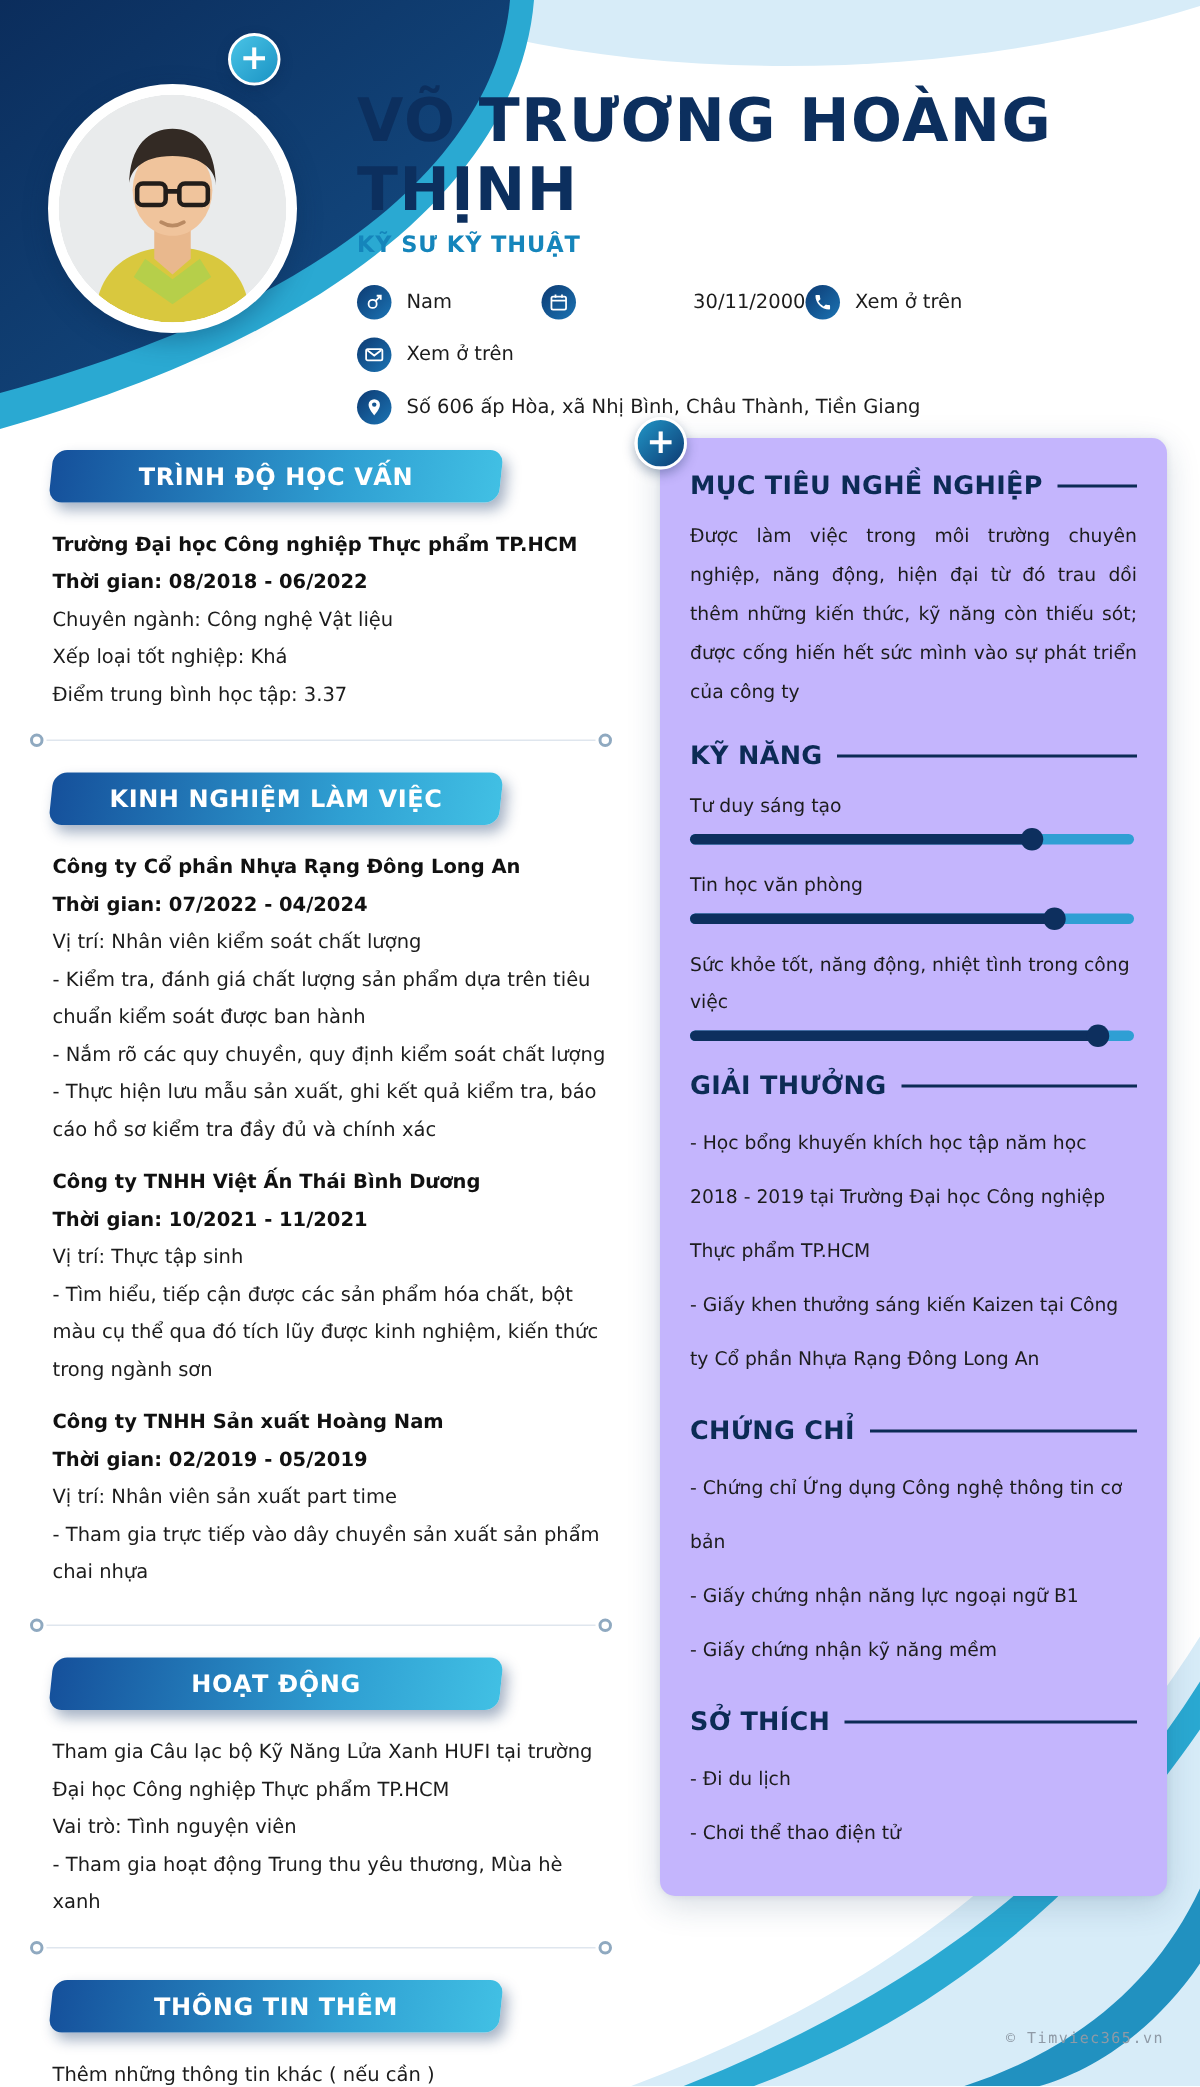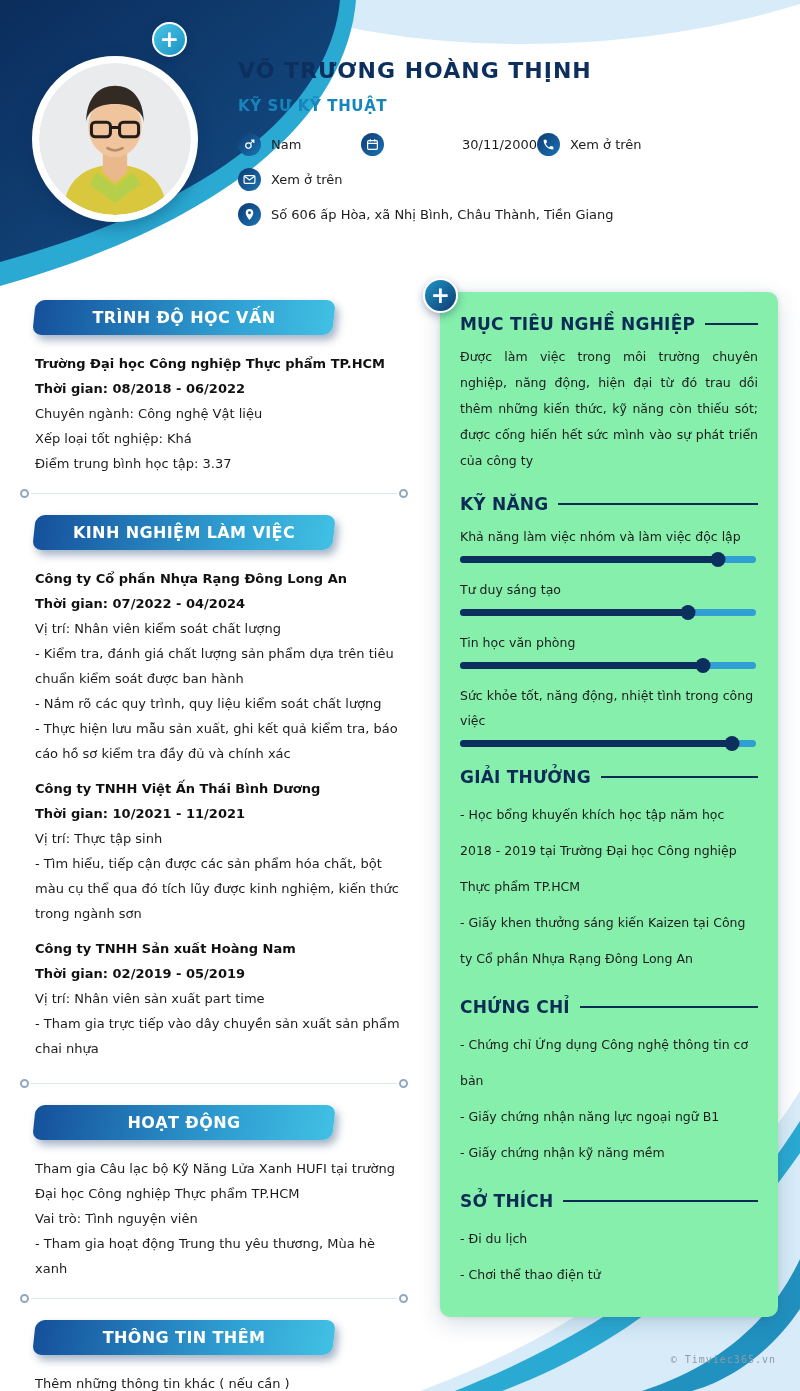--- a/index.html
+++ b/index.html
@@ -38,22 +38,22 @@
     color: #fff; font-size: 23px; font-weight: bold; line-height: 1;
     z-index: 4; cursor: pointer;
     box-shadow: 0 3px 8px rgba(10,40,80,.35);
     border: 2px solid #ffffff;
   }
   .plus-top { left: 152px; top: 22px; background: linear-gradient(135deg,#4ac4e6,#1a93c4); }
   .plus-card { left: 423px; top: 278px; background: linear-gradient(135deg,#2196c7,#0d3a72); z-index: 5; }
 
   
   .header-block { position: absolute; left: 238px; top: 58px; width: 540px; z-index: 3; }
-  .name { font-size: 22px; font-weight: 800; color: #0c2f5e; letter-spacing: 1px; }
-  .job-title { margin-top: 14px; font-size: 15px; font-weight: 700; color: #1585bb; letter-spacing: .6px; }
+  .name { font-size: 40px; font-weight: 800; color: #0c2f5e; letter-spacing: 1px; }
+  .job-title { margin-top: 4px; font-size: 15px; font-weight: 700; color: #1585bb; letter-spacing: .6px; }
 
   .contact { margin-top: 18px; font-size: 13px; color: #1c1c1c; }
   .contact-row { display: flex; align-items: center; margin-bottom: 12px; }
   .contact-item { display: flex; align-items: center; }
   .contact-item .label { white-space: nowrap; }
   .c-gender { width: 123px; }
   .c-dob { width: 176px; justify-content: space-between; }
   .cicon {
     flex: none; width: 23px; height: 23px; border-radius: 50%;
     background: linear-gradient(135deg,#0d3a72,#1b74b4);
@@ -87,21 +87,21 @@
   .divider { display: flex; align-items: center; margin: 13px 0 17px 0; }
   .divider .dot {
     flex: none; width: 9px; height: 9px; border-radius: 50%;
     border: 2px solid #8fa9c0; background: #fff;
   }
   .divider .line { flex: 1; border-top: 1px solid #dfe6ee; margin: 0 2px; }
 
   
   .card {
     position: absolute; left: 440px; top: 292px; width: 338px; min-height: 852px;
-    background: #86efac; border-radius: 10px;
+    background: #c4b5fd; border-radius: 10px;
     box-shadow: 0 6px 22px rgba(30,60,100,.18), 0 0 5px rgba(30,60,100,.10);
     padding: 22px 20px 24px 20px;
     z-index: 3;
     font-size: 12.5px; color: #1c1c1c;
   }
   .card-heading {
     display: flex; align-items: center;
     font-size: 17px; font-weight: 700; color: #0c2b55;
     margin: 20px 0 10px 0; letter-spacing: .2px;
   }
@@ -256,21 +256,21 @@
     <div class="section">
       <div class="section-pill">
         <span>KINH NGHIỆM LÀM VIỆC</span>
       </div>
       <div class="section-body">
         <div class="job">
           <p class="b">Công ty Cổ phần Nhựa Rạng Đông Long An</p>
           <p class="b">Thời gian: 07/2022 - 04/2024</p>
           <p>Vị trí: Nhân viên kiểm soát chất lượng</p>
           <p>- Kiểm tra, đánh giá chất lượng sản phẩm dựa trên tiêu chuẩn kiểm soát được ban hành</p>
-          <p>- Nắm rõ các quy trình, quy liệu kiểm soát chất lượng</p>
+          <p>- Nắm rõ các quy chuyền, quy định kiểm soát chất lượng</p>
           <p>- Thực hiện lưu mẫu sản xuất, ghi kết quả kiểm tra, báo cáo hồ sơ kiểm tra đầy đủ và chính xác</p>
         </div>
         <div class="job">
           <p class="b">Công ty TNHH Việt Ấn Thái Bình Dương</p>
           <p class="b">Thời gian: 10/2021 - 11/2021</p>
           <p>Vị trí: Thực tập sinh</p>
           <p>- Tìm hiểu, tiếp cận được các sản phẩm hóa chất, bột màu cụ thể qua đó tích lũy được kinh nghiệm, kiến thức trong ngành sơn</p>
         </div>
         <div class="job">
           <p class="b">Công ty TNHH Sản xuất Hoàng Nam</p>
@@ -317,27 +317,20 @@
   <div class="plus-btn plus-card">+</div>
 
   <div class="card">
 
     <div class="card-heading first">MỤC TIÊU NGHỀ NGHIỆP</div>
     <div class="objective-text">Được làm việc trong môi trường chuyên nghiệp, năng động, hiện đại từ đó trau dồi thêm những kiến thức, kỹ năng còn thiếu sót; được cống hiến hết sức mình vào sự phát triển của công ty</div>
 
     <div class="card-heading">KỸ NĂNG</div>
     <div class="skills">
       <div class="skill">
-        <div class="skill-label">Khả năng làm việc nhóm và làm việc độc lập</div>
-        <div class="skill-bar">
-          <div class="skill-fill" style="width: 87%;"></div>
-          <div class="skill-knob" style="left: 87%;"></div>
-        </div>
-      </div>
-      <div class="skill">
         <div class="skill-label">Tư duy sáng tạo</div>
         <div class="skill-bar">
           <div class="skill-fill" style="width: 77%;"></div>
           <div class="skill-knob" style="left: 77%;"></div>
         </div>
       </div>
       <div class="skill">
         <div class="skill-label">Tin học văn phòng</div>
         <div class="skill-bar">
           <div class="skill-fill" style="width: 82%;"></div>

